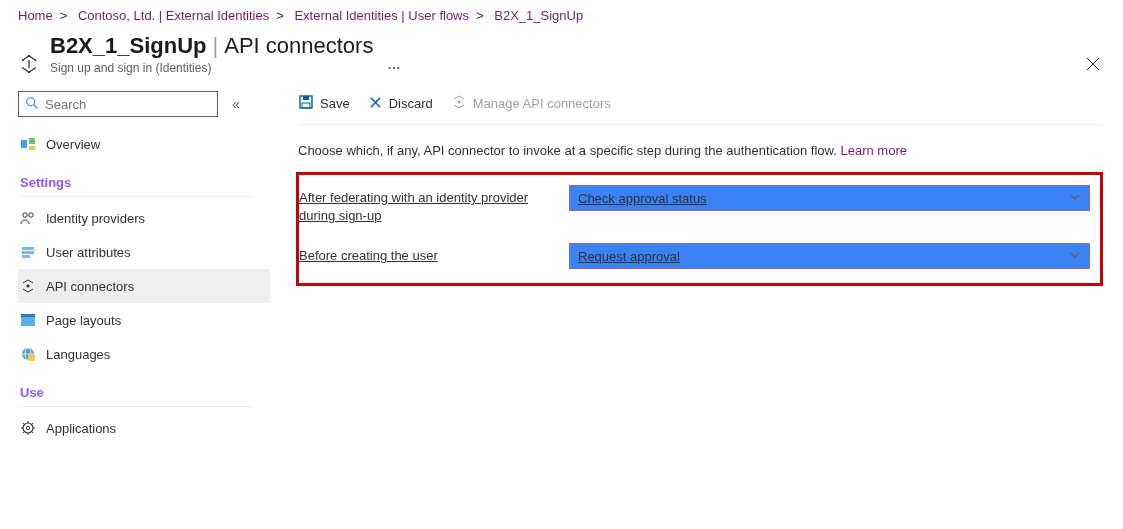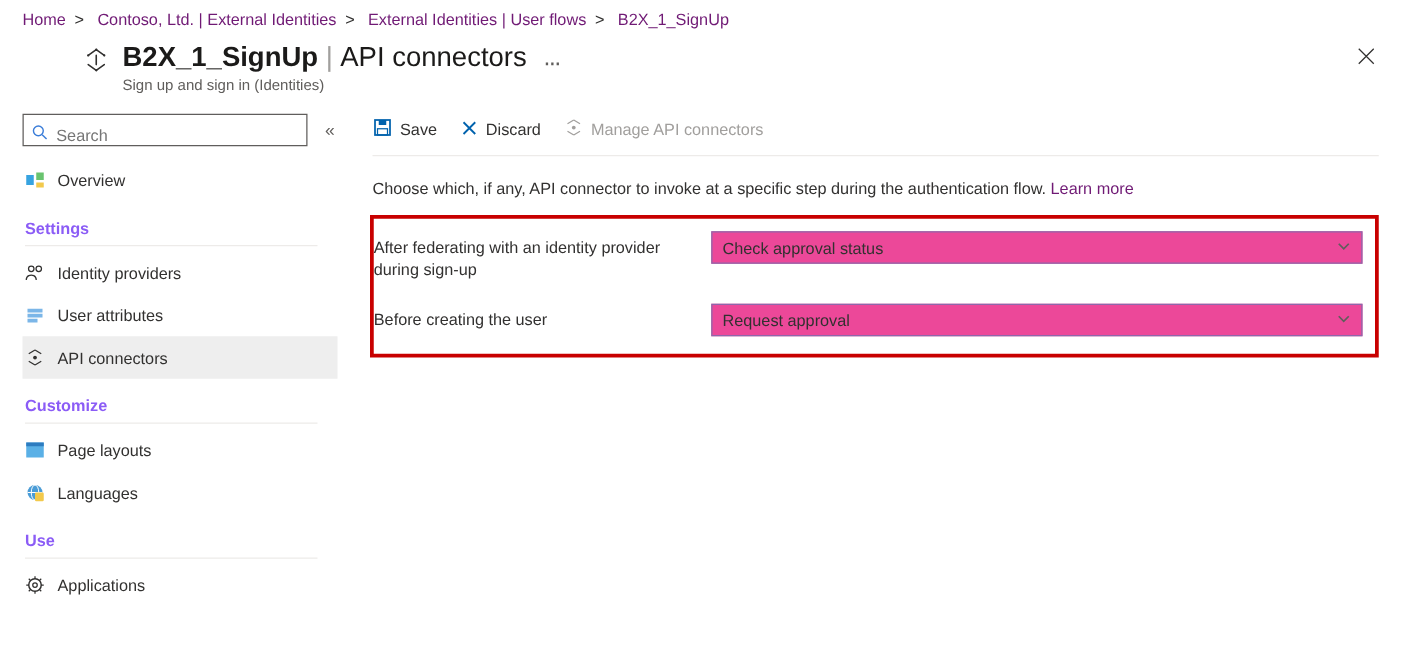--- a/index.html
+++ b/index.html
@@ -2,54 +2,54 @@
 <html><head>
 <meta charset="utf-8">
 <style>
   * { box-sizing: border-box; margin: 0; padding: 0; font-family: "Segoe UI", Arial, sans-serif; }
   body { background: #fff; color: #323130; font-size: 13px; }
   a { color: #701a75; text-decoration: none; }
 
   .breadcrumb { padding: 8px 18px 4px; font-size: 13px; }
   .breadcrumb span.sep { margin: 0 7px; color: #323130; }
 
-  .header { display: flex; align-items: flex-start; padding: 6px 18px 10px; margin-left: 48px; }
+  .header { display: flex; align-items: flex-end; padding: 6px 18px 10px; }
   .header .fluent-icon { width: 22px; height: 22px; margin-right: 10px; margin-top: 4px; }
   .title-line { font-size: 22px; font-weight: 400; color: #1b1a19; }
   .title-line .bold { font-weight: 600; }
   .title-line .pipe { color: #a19f9d; margin: 0 6px; }
   .subtitle { font-size: 12px; color: #605e5c; margin-top: 2px; }
   .dots { margin-left: 14px; margin-top: 10px; color: #605e5c; letter-spacing:1px; cursor:pointer; }
   .close-x { margin-left: auto; margin-right: 4px; margin-top: 4px; cursor:pointer; }
 
   .layout { display:flex; }
   .sidebar { width: 272px; border-right: 0 solid #edebe9; padding: 6px 0 0 18px; }
   .search-row { display:flex; align-items:center; margin-bottom: 10px; }
-  .search-box { display:flex; align-items:flex-end; border:1px solid #605e5c; height: 26px; width: 228px; padding: 0 6px; }
+  .search-box { display:flex; align-items:center; border:1px solid #605e5c; height: 26px; width: 200px; padding: 0 6px; }
   .search-box input { border:none; outline:none; font-size:13px; width: 100%; margin-left:6px; color:#605e5c; }
   .collapse { margin-left: 14px; color:#605e5c; cursor:pointer; font-size:14px; }
 
   .nav-item { display:flex; align-items:center; height: 34px; padding-left: 2px; cursor:pointer; width: 252px; }
   .nav-item.active { background:#eeeeee; }
   .nav-item .icon { width:16px; height:16px; margin-right: 10px; display:flex; align-items:center; justify-content:center; }
   .section-head { font-size:13px; font-weight:600; color:#8b5cf6; margin: 14px 0 4px 2px; border-bottom: 1px solid #edebe9; padding-bottom: 6px; width: 234px; }
 
   .main { flex:1; padding: 0 20px 0 26px; }
   .toolbar { display:flex; align-items:center; height: 40px; border-bottom: 1px solid #edebe9; padding-bottom:2px; }
   .toolbtn { display:flex; align-items:center; margin-right: 18px; cursor:pointer; font-size:13px; }
   .toolbtn.disabled { color:#a19f9d; cursor:default; }
   .toolbtn .ticon { margin-right: 6px; }
 
   .desc { margin: 18px 0 14px; font-size:13px; color:#323130; }
 
-  .highlight { border: 3px solid #c80000; padding: 10px 10px 14px 0; margin-left:-2px; }
+  .highlight { border: 3px solid #c80000; padding: 10px 10px 14px 0; margin-left:-2px;text-decoration:underline; }
   .form-row { display:flex; align-items:flex-start; margin-bottom: 18px; }
   .form-row:last-child { margin-bottom: 0; }
   .form-label { width: 270px; padding-right: 12px; font-size:13px; color:#323130; line-height:1.4; padding-top:4px; }
-  .select { flex:1; border:1px solid #8d67ab; height: 26px; display:flex; align-items:center; justify-content:space-between; padding: 0 8px; background:#ec4899; cursor:pointer; font-size:13px; }
+  .select { flex:1; border:1px solid #8d67ab; height: 26px; display:flex; align-items:center; justify-content:space-between; padding: 0 8px; background:#3b82f6; cursor:pointer; font-size:13px; }
   .form-row + .form-row .select { border-color:#8d67ab; }
   .chev { color:#605e5c; }
 
   .page-ellipsis { color: #605e5c; font-weight: bold; letter-spacing:1px;}
 </style>
 </head>
 <body>
 
 <div class="breadcrumb">
   <a href="#">Home</a><span class="sep">&gt;</span>
@@ -130,21 +130,20 @@
     <div class="nav-item active">
       <span class="icon">
           <svg width="16" height="16" viewBox="0 0 16 16">
             <path d="M8 2 L3 5 M8 2 L13 5 M3 11 L8 14 M13 11 L8 14" stroke="#323130" fill="none"></path>
             <circle cx="8" cy="8" r="1.5" fill="#323130"></circle>
           </svg>
         </span>
       <span>API connectors</span>
     </div>
 
-    <div class="section-head">Customize</div>
     <div class="nav-item">
       <span class="icon">
           <svg width="16" height="16" viewBox="0 0 16 16">
             <rect x="1" y="2" width="14" height="12" fill="#5ab0e6"></rect>
             <rect x="1" y="2" width="14" height="3" fill="#2d7cc0"></rect>
           </svg>
         </span>
       <span>Page layouts</span>
     </div>
     <div class="nav-item">

